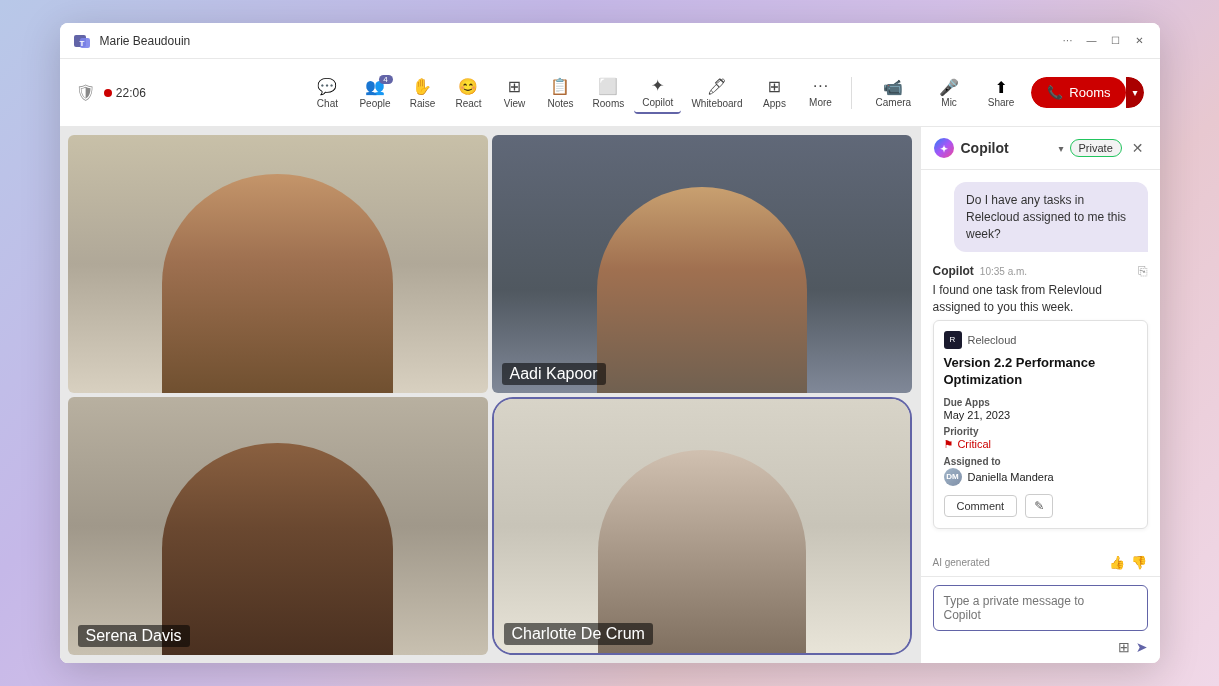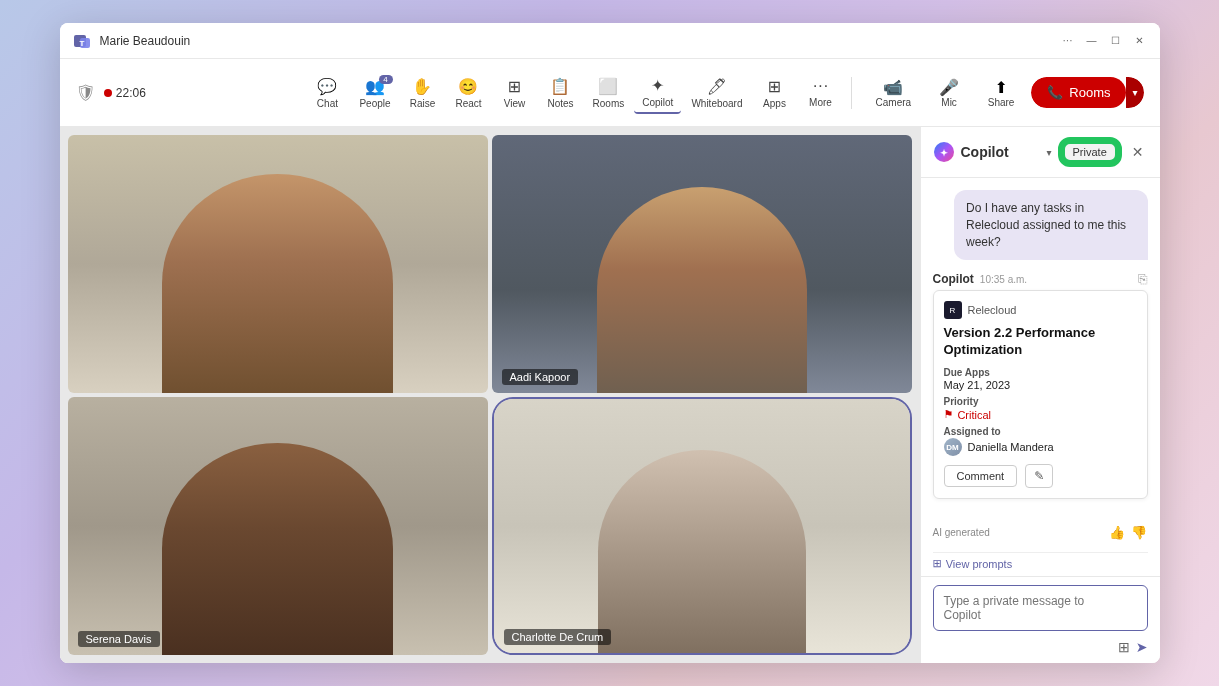--- a/index.html
+++ b/index.html
@@ -205,21 +205,21 @@
     .vid-1 { background: linear-gradient(160deg, #d0c8b8 0%, #b8b0a0 30%, #c8c0b0 60%, #e0d8c8 100%); }
     .vid-2 { background: linear-gradient(160deg, #5a6070 0%, #6a7080 40%, #7a8090 100%); }
     .vid-3 { background: linear-gradient(160deg, #c8b8a8 0%, #b0a898 40%, #d0c8b8 100%); }
     .vid-4 { background: linear-gradient(160deg, #d0ccc0 0%, #c0bcb0 40%, #e0dcd0 100%); border-radius: 21px; }
     .participant-label {
       position: absolute;
       bottom: 8px;
       left: 10px;
       background: rgba(0,0,0,0.55);
       color: #fff;
-      font-size: 11px;
+      font-size: 16px;
       padding: 2px 8px;
       border-radius: 3px;
     }
     
     .copilot-panel {
       width: 240px;
       background: #fff;
       border-left: 1px solid #e8e8e8;
       display: flex;
       flex-direction: column;
@@ -241,21 +241,21 @@
       font-weight: 600;
       color: #333;
       flex: 1;
     }
     .copilot-dropdown-icon {
       font-size: 10px;
       color: #666;
     }
     .private-badge {
       background: #f3f3f3;
-      border: 7px solid #22c55e;
+      border: 1px solid #22c55e;
       border-radius: 12px;
       font-size: 11px;
       color: #333;
       padding: 2px 8px;
     }
     .close-btn {
       background: none;
       border: none;
       font-size: 14px;
       color: #666;
@@ -650,20 +650,21 @@
       <div class="copilot-body">
 
         <div class="user-message">Do I have any tasks in Relecloud assigned to me this week?</div>
 
         <div class="copilot-message">
           <div class="copilot-msg-header">
             <span class="copilot-msg-name">Copilot</span>
             <span class="copilot-msg-time">10:35 a.m.</span>
             <span class="copy-icon">⎘</span>
           </div>
+          <div class="copilot-msg-text">I found one task from Relevloud assigned to you this week.</div>
 
           <div class="task-card">
             <div class="task-card-header">
               <div class="relecloud-icon">R</div>
               <span class="relecloud-name">Relecloud</span>
             </div>
             <div class="task-title">Version 2.2 Performance Optimization</div>
             <div class="task-field">
               <div class="task-field-label">Due Apps</div>
               <div class="task-field-value">May 21, 2023</div>

